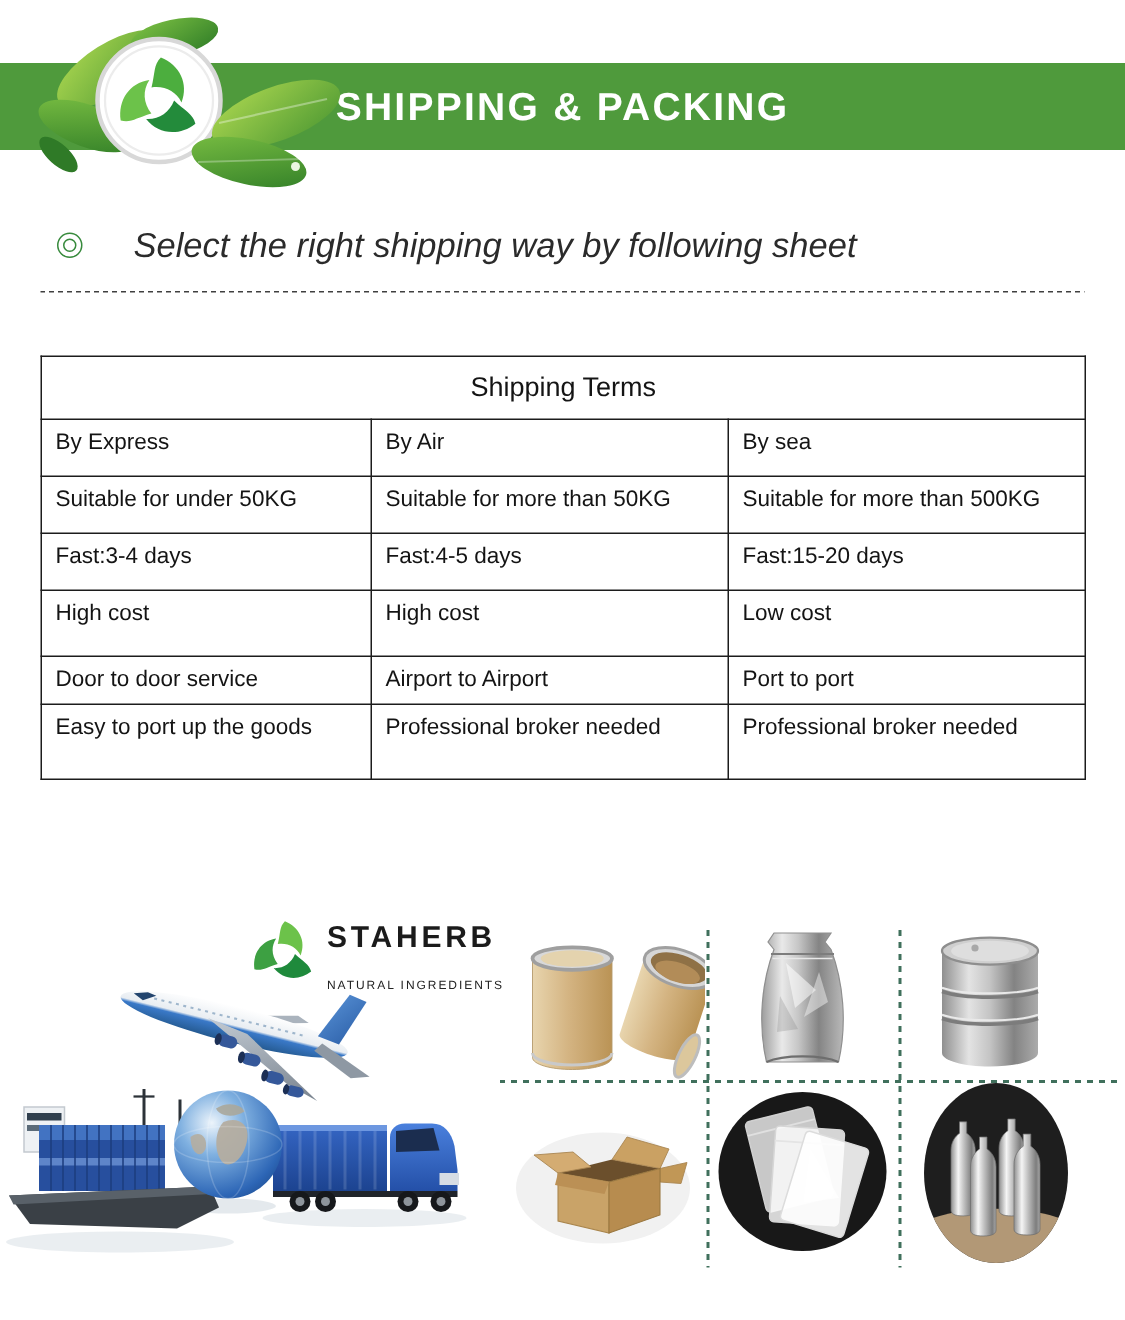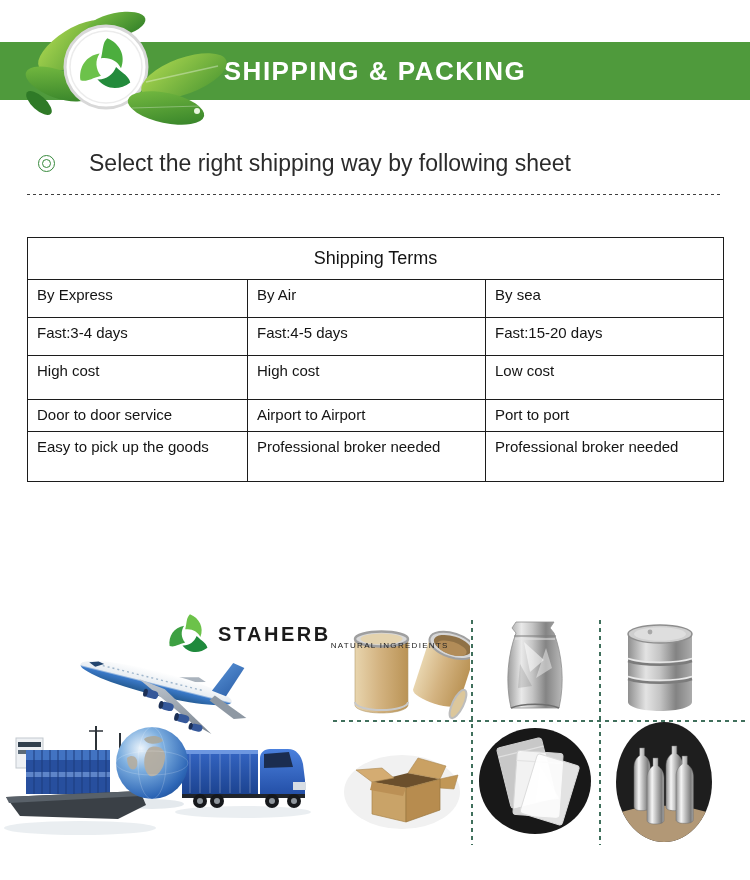--- a/index.html
+++ b/index.html
@@ -9,37 +9,37 @@
   
   .banner{position:absolute;left:0;top:42px;width:750px;height:58px;background:#4f9a3c;z-index:1;
           display:flex;align-items:center;justify-content:center;}
   .banner-title{color:#fff;font-size:26px;font-weight:bold;letter-spacing:1.5px;margin:0;}
   .logo-wrap{position:absolute;left:22px;top:4px;width:218px;height:128px;z-index:2;}
 
   
   .heading{position:absolute;left:38px;display:flex;align-items:center;gap:34px;height:28px;}
   .heading.h1{top:149px;}
   .heading.h2{top:543px;}
-  .heading-text{font-size:23px;color:#2b2b2b;white-space:nowrap;}
+  .heading-text{font-style:italic;font-size:23px;color:#2b2b2b;white-space:nowrap;}
   .bullet{width:15px;height:15px;border:1.5px solid #378a3c;border-radius:50%;
           display:flex;align-items:center;justify-content:center;flex:0 0 auto;}
   .bullet-inner{width:7px;height:7px;border:1.5px solid #378a3c;border-radius:50%;}
   .dotted-line{position:absolute;left:27px;top:194px;width:696px;height:1px;
                background:repeating-linear-gradient(90deg,#3f3f3f 0 3px,transparent 3px 6px);}
 
   
   .ship-table{position:absolute;left:27px;top:225px;width:696px;border-collapse:collapse;table-layout:fixed;margin-top:12px;}
   .ship-table th,.ship-table td{border:1px solid #1c1c1c;padding:6px 9px 0 9px;vertical-align:top;
         font-size:15px;font-weight:normal;text-align:left;color:#141414;overflow:hidden;}
   .ship-table .r-title th{text-align:center;vertical-align:middle;font-size:18px;padding:0;}
   .rh42{height:42px}.rh38{height:38px}.rh44{height:44px}.rh32{height:32px}.rh50{height:50px}
 
   
   .brand{position:absolute;left:167px;top:612px;display:flex;align-items:center;gap:7px;z-index:3;}
-  .brand-text{display:flex;line-height:1;}
+  .brand-text{display:flex;flex-direction:column;line-height:1;}
   .brand-name{font-size:20px;font-weight:bold;letter-spacing:2.5px;color:#1b1b1b;}
   .brand-tagline{font-size:8px;font-weight:normal;letter-spacing:1.3px;color:#222;margin-top:18px;}
 
   
   .logistics{position:absolute;left:0;top:598px;width:345px;height:264px;}
   .dash-v{position:absolute;width:2px;background:repeating-linear-gradient(180deg,#40705c 0 4px,transparent 4px 8px);}
   .dash-h{position:absolute;height:2px;background:repeating-linear-gradient(90deg,#40705c 0 4px,transparent 4px 8px);}
   #vline1{left:471px;top:620px;height:225px;}
   #vline2{left:599px;top:620px;height:225px;}
   #hline{left:333px;top:720px;width:414px;}
@@ -108,36 +108,41 @@
     <tbody>
       <tr class="r-title rh42">
           <th colspan="3">Shipping Terms</th>
         </tr>
       <tr class="rh38">
         <td>By Express</td>
         <td>By Air</td>
         <td>By sea</td>
       </tr>
       <tr class="rh38">
+        <td>Suitable for under 50KG</td>
+        <td>Suitable for more than 50KG</td>
+        <td>Suitable for more than 500KG</td>
+      </tr>
+      <tr class="rh38">
         <td>Fast:3-4 days</td>
         <td>Fast:4-5 days</td>
         <td>Fast:15-20 days</td>
       </tr>
       <tr class="rh44">
         <td>High cost</td>
         <td>High cost</td>
         <td>Low cost</td>
       </tr>
       <tr class="rh32">
         <td>Door to door service</td>
         <td>Airport to Airport</td>
         <td>Port to port</td>
       </tr>
       <tr class="rh50">
-        <td>Easy to pick up the goods</td>
+        <td>Easy to port up the goods</td>
         <td>Professional broker needed</td>
         <td>Professional broker needed</td>
       </tr>
     </tbody>
   </table>
 
 
   <div class="logistics">
     <svg width="345" height="264" viewBox="0 0 345 264">
       <defs>

